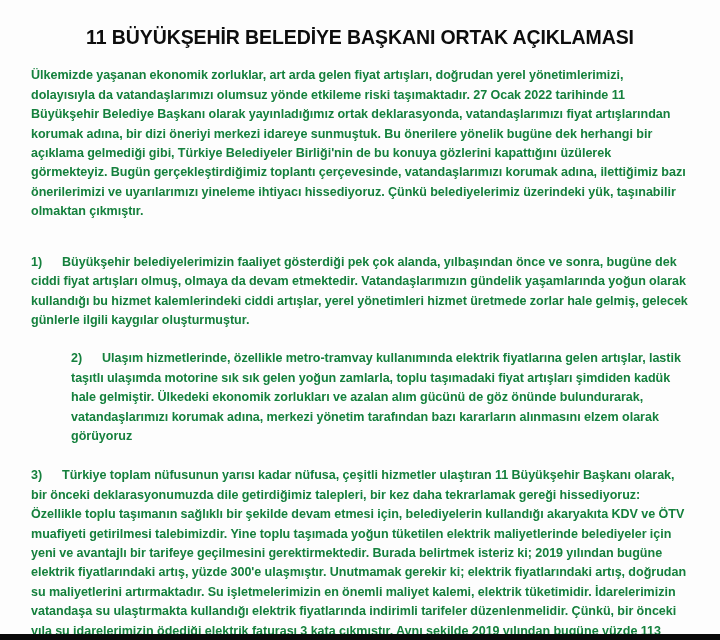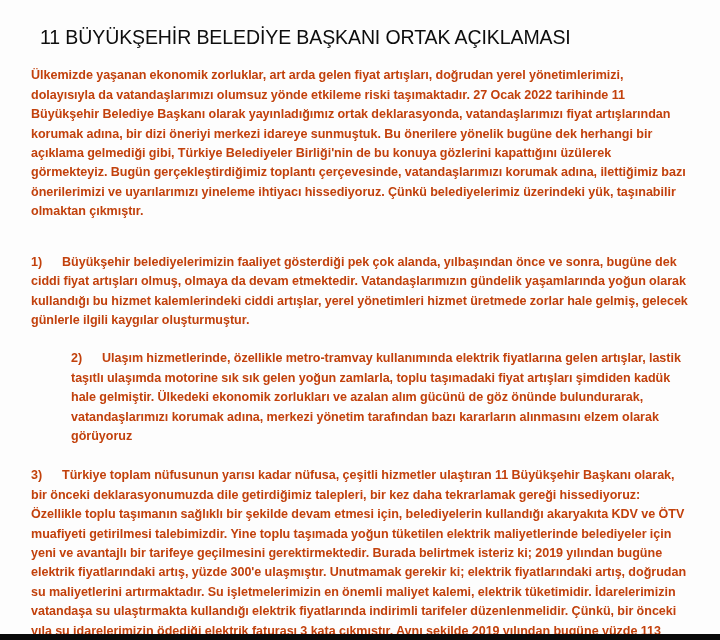--- a/index.html
+++ b/index.html
@@ -17,38 +17,39 @@
   #document-page {
     position: relative;
     width: 720px;
     height: 640px;
     background: #fdfdfd;
     box-sizing: border-box;
     padding: 0;
   }
 
   #page-title {
+    text-align: center;
     font-size: 19.5px;
-    font-weight: normal;
+    font-weight: bold;
     letter-spacing: -0.1px;
     color: #0d0d0d;
     margin: 0;
     padding: 27px 40px 0 40px;
     line-height: 1.1;
     white-space: nowrap;
   }
 
   #body-content {
     padding: 0 30px 0 31px;
   }
 
   .para {
     font-size: 12.55px;
     line-height: 19.4px;
-    color: #c2410c;
+    color: #15803d;
     font-weight: bold;
     text-align: left;
     margin: 0;
     letter-spacing: -0.02px;
     word-spacing: -0.15px;
   }
 
   #para-intro {
     margin-top: 18px;
   }

